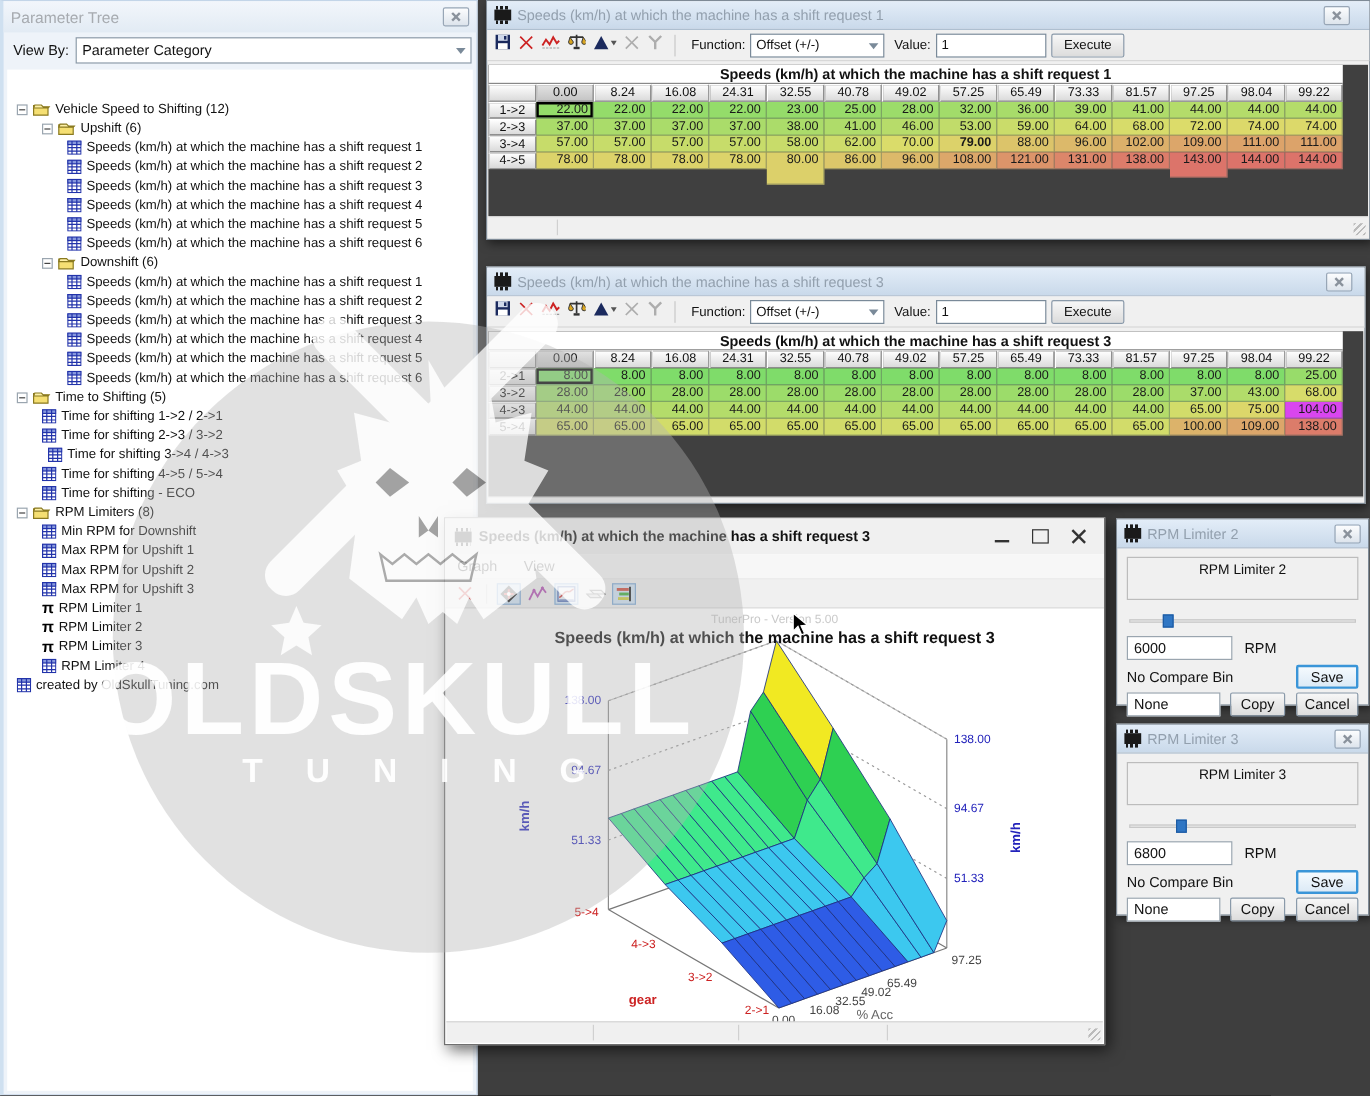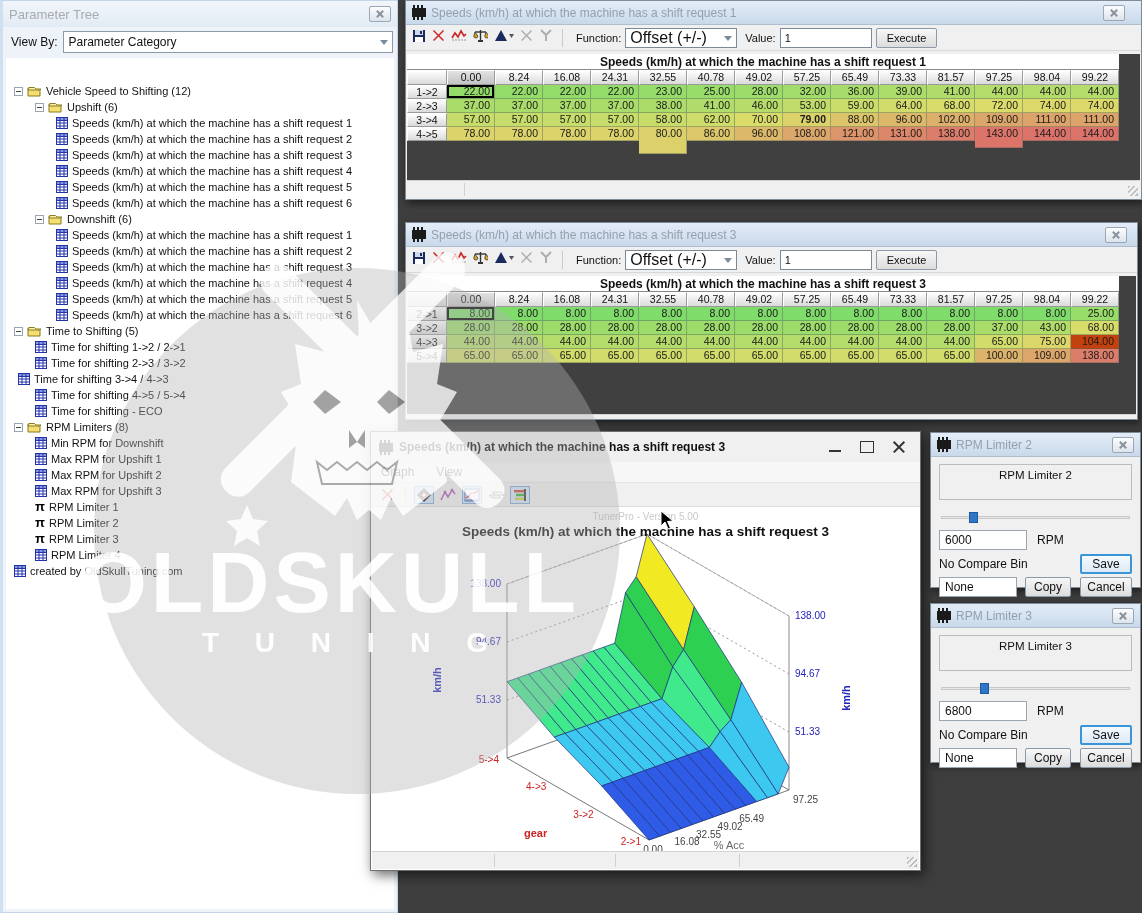--- a/index.html
+++ b/index.html
@@ -34,21 +34,21 @@
   .trow{height:16px;display:flex;align-items:center;font-size:11px;color:#111;white-space:nowrap;}
   .texp{width:9px;height:9px;border:1px solid #9aa5af;background:#fff;position:relative;flex:0 0 auto;margin-right:4px;}
   .texp::before{content:"";position:absolute;left:1px;right:1px;top:3px;height:1px;background:#444;}
   .tico{flex:0 0 auto;margin-right:4px;display:inline-flex;}
   .pi{font-size:13px;font-weight:bold;line-height:10px;color:#000;}
 
   
   .tbar{height:26px;display:flex;align-items:center;padding:0 6px;background:#f0f0f0;border-bottom:1px solid #d8d8d8;gap:4px;}
   .tbar .sep{width:1px;height:18px;background:#c9c9c9;margin:0 5px;}
   .tbar .lbl{font-size:11px;color:#111;margin-left:4px;}
-  .dd{width:112px;height:20px;background:#fff;border:1px solid #7a8a99;font-size:16px;display:flex;align-items:center;padding:0 4px;color:#111;}
+  .dd{width:112px;height:20px;background:#fff;border:1px solid #7a8a99;font-size:11px;display:flex;align-items:center;padding:0 4px;color:#111;}
   .dd .chev{margin-left:auto;width:0;height:0;border:4px solid transparent;border-top:5px solid #7a8a99;margin-top:5px;}
   .vin{width:92px;height:20px;background:#fff;border:1px solid #7a8a99;font-size:11px;display:flex;align-items:center;padding:0 4px;color:#111;}
   .btn{height:20px;padding:0 10px;font-size:11px;color:#111;background:linear-gradient(#f7f7f7,#dcdcdc);
     border:1px solid #8a9aaa;border-radius:2px;display:flex;align-items:center;}
   .gridzone{position:absolute;left:1px;right:1px;background:#404040;overflow:hidden;}
   .gtitle{background:#fff;border-bottom:1px solid #888;height:16px;font-size:12px;font-weight:bold;color:#111;
     text-align:center;line-height:16px;}
   .grid{display:grid;}
   .hcell,.rcell{background:linear-gradient(#fefefe,#dadada);border-right:1px solid #9a9a9a;border-bottom:1px solid #9a9a9a;
     border-top:1px solid #fff;border-left:1px solid #fff;font-size:10.5px;color:#111;text-align:center;}
@@ -297,21 +297,21 @@
         <div class="trow" style="padding-left: 29px;">
           <span class="tico">
             <svg width="12" height="12" viewBox="0 0 12 12">
               <rect x="0.5" y="0.5" width="11" height="11" fill="#fff" stroke="#2233aa"></rect>
               <rect x="0.5" y="0.5" width="11" height="3" fill="#8899dd" stroke="#2233aa"></rect>
               <path d="M4 .5 V11.5 M8 .5 V11.5 M.5 6 H11.5 M.5 9 H11.5" stroke="#2233aa" stroke-width="1"></path>
             </svg>
           </span>
           <span>Time for shifting 2-&gt;3 / 3-&gt;2</span>
         </div>
-        <div class="trow" style="padding-left: 12px;">
+        <div class="trow" style="padding-left: 34px;">
           <span class="tico">
             <svg width="12" height="12" viewBox="0 0 12 12">
               <rect x="0.5" y="0.5" width="11" height="11" fill="#fff" stroke="#2233aa"></rect>
               <rect x="0.5" y="0.5" width="11" height="3" fill="#8899dd" stroke="#2233aa"></rect>
               <path d="M4 .5 V11.5 M8 .5 V11.5 M.5 6 H11.5 M.5 9 H11.5" stroke="#2233aa" stroke-width="1"></path>
             </svg>
           </span>
           <span>Time for shifting 3-&gt;4 / 4-&gt;3</span>
         </div>
         <div class="trow" style="padding-left: 29px;">
@@ -672,21 +672,21 @@
           <div class="dcell" style="height: 14px; background: rgb(180, 220, 106);">44.00</div>
           <div class="dcell" style="height: 14px; background: rgb(180, 220, 106);">44.00</div>
           <div class="dcell" style="height: 14px; background: rgb(180, 220, 106);">44.00</div>
           <div class="dcell" style="height: 14px; background: rgb(180, 220, 106);">44.00</div>
           <div class="dcell" style="height: 14px; background: rgb(180, 220, 106);">44.00</div>
           <div class="dcell" style="height: 14px; background: rgb(180, 220, 106);">44.00</div>
           <div class="dcell" style="height: 14px; background: rgb(180, 220, 106);">44.00</div>
           <div class="dcell" style="height: 14px; background: rgb(180, 220, 106);">44.00</div>
           <div class="dcell" style="height: 14px; background: rgb(210, 220, 106);">65.00</div>
           <div class="dcell" style="height: 14px; background: rgb(220, 215, 106);">75.00</div>
-          <div class="dcell" style="height: 14px; background: #c2410c;">104.00</div>
+          <div class="dcell" style="height: 14px; background: #d946ef;">104.00</div>
           <div class="rcell" style="height: 14px;">5-&gt;4</div>
           <div class="dcell" style="height: 14px; background: rgb(210, 220, 106);">65.00</div>
           <div class="dcell" style="height: 14px; background: rgb(210, 220, 106);">65.00</div>
           <div class="dcell" style="height: 14px; background: rgb(210, 220, 106);">65.00</div>
           <div class="dcell" style="height: 14px; background: rgb(210, 220, 106);">65.00</div>
           <div class="dcell" style="height: 14px; background: rgb(210, 220, 106);">65.00</div>
           <div class="dcell" style="height: 14px; background: rgb(210, 220, 106);">65.00</div>
           <div class="dcell" style="height: 14px; background: rgb(210, 220, 106);">65.00</div>
           <div class="dcell" style="height: 14px; background: rgb(210, 220, 106);">65.00</div>
           <div class="dcell" style="height: 14px; background: rgb(210, 220, 106);">65.00</div>

